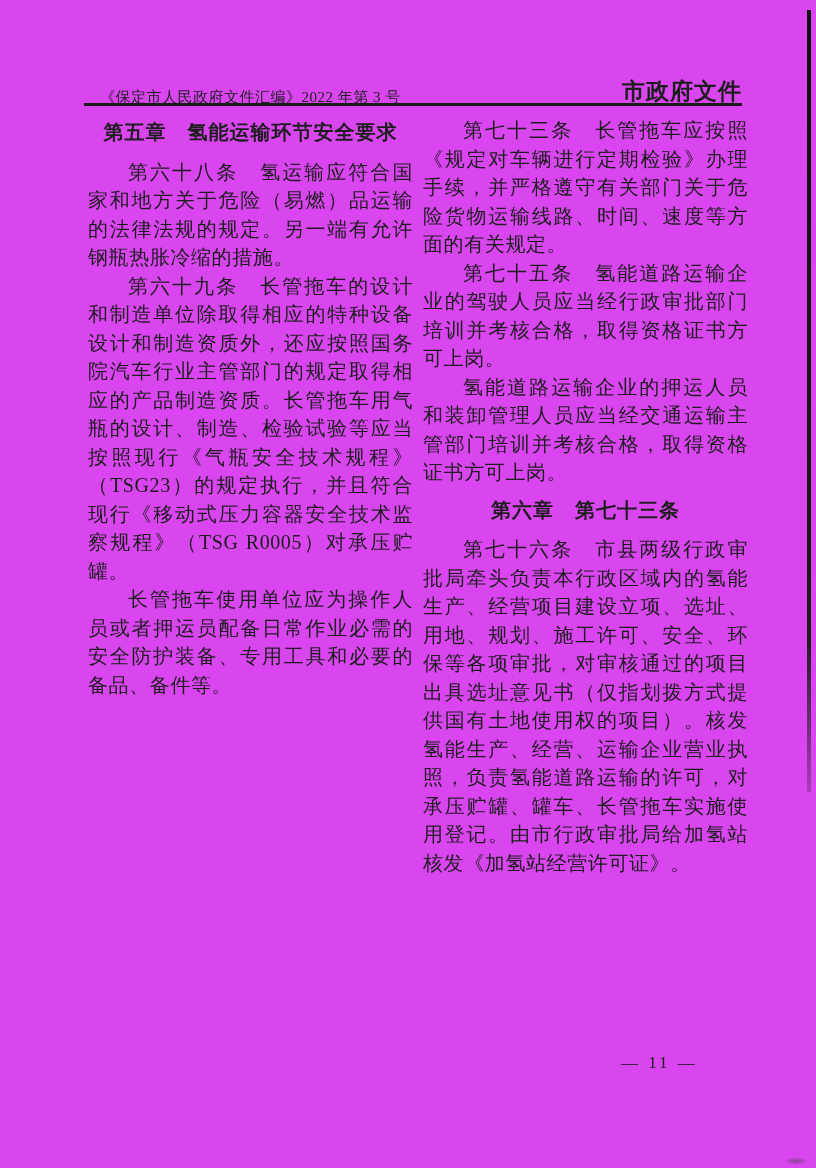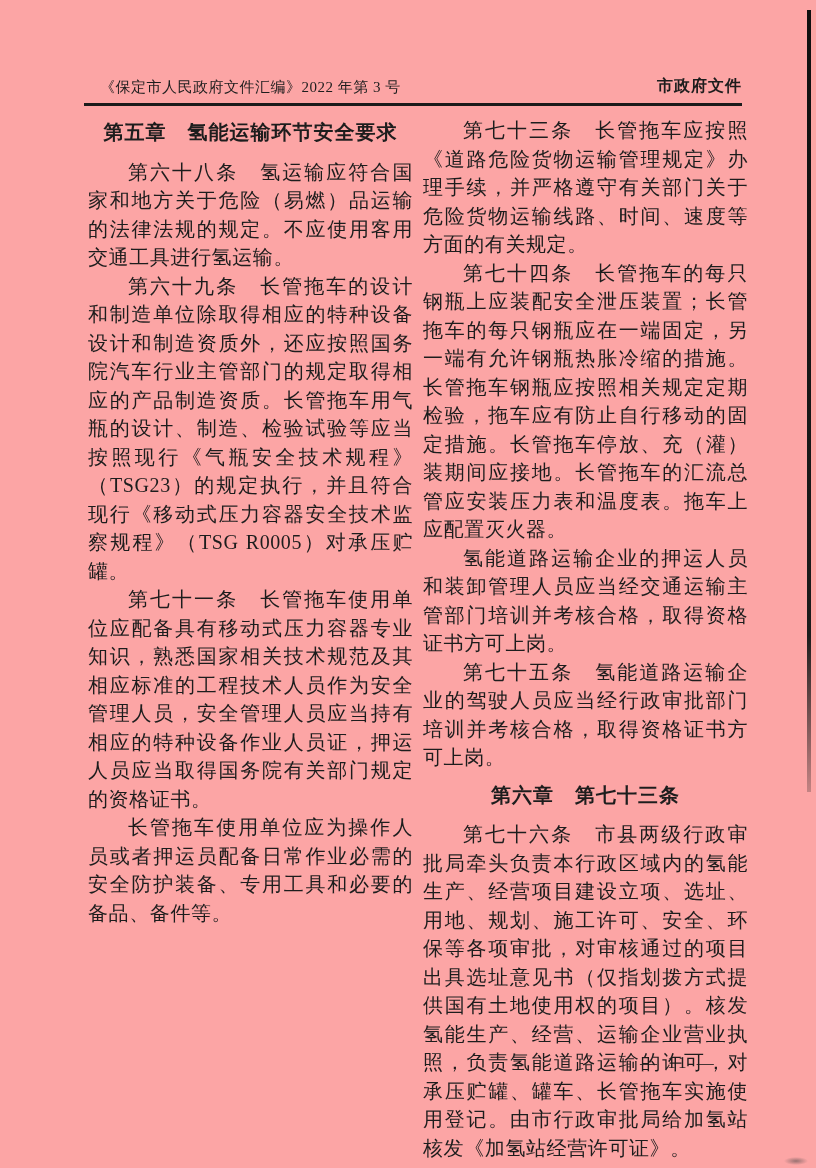--- a/index.html
+++ b/index.html
@@ -5,42 +5,42 @@
   html, body {
     margin: 0;
     padding: 0;
     background: #e8e8e6;
   }
   .scan-page {
     position: relative;
     width: 816px;
     height: 1168px;
     margin: 0 auto;
-    background: #fca5a5;
+    background: #d946ef;
     overflow: hidden;
     font-family: "Liberation Serif", "DejaVu Serif", serif;
     color: #1d1d1d;
   }
   
   .header {
     position: absolute;
     top: 76px;
     left: 86px;
     width: 656px;
     display: flex;
     justify-content: space-between;
     align-items: flex-end;
   }
   .header-left {
     font-size: 15px;
     letter-spacing: 0.5px;
     padding-left: 14px;
   }
   .header-right {
-    font-size: 16px;
+    font-size: 23px;
     font-weight: 700;
     letter-spacing: 1px;
   }
   .header-rule {
     position: absolute;
     top: 103px;
     left: 84px;
     width: 658px;
     height: 3px;
     background: #1b1b1b;
@@ -74,21 +74,21 @@
     margin: 9px 0 11px 0;
     letter-spacing: 1px;
   }
   .chapter-heading:first-child {
     margin-top: 2px;
   }
   
   .page-number {
     position: absolute;
     top: 1053px;
-    left: 640px;
+    left: 621px;
     font-size: 17px;
     letter-spacing: 3px;
     white-space: nowrap;
   }
   
   .edge-shadow-line {
     position: absolute;
     left: 807px;
     top: 10px;
     width: 4px;
@@ -111,30 +111,28 @@
 
   <div class="header">
     <span class="header-left">《保定市人民政府文件汇编》2022 年第 3 号</span>
     <span class="header-right">市政府文件</span>
   </div>
   <div class="header-rule"></div>
 
   <div class="columns">
     <div class="col">
         <h2 class="chapter-heading">第五章　氢能运输环节安全要求</h2>
-        <p class="para">第六十八条　氢运输应符合国家和地方关于危险（易燃）品运输的法律法规的规定。不应使用客用交通工具进行氢运输。</p>
+        <p class="para">第六十八条　氢运输应符合国家和地方关于危险（易燃）品运输的法律法规的规定。另一端有允许钢瓶热胀冷缩的措施。</p>
         <p class="para">第六十九条　长管拖车的设计和制造单位除取得相应的特种设备设计和制造资质外，还应按照国务院汽车行业主管部门的规定取得相应的产品制造资质。长管拖车用气瓶的设计、制造、检验试验等应当按照现行《气瓶安全技术规程》（TSG23）的规定执行，并且符合现行《移动式压力容器安全技术监察规程》（TSG R0005）对承压贮罐。</p>
-        <p class="para">第七十一条　长管拖车使用单位应配备具有移动式压力容器专业知识，熟悉国家相关技术规范及其相应标准的工程技术人员作为安全管理人员，安全管理人员应当持有相应的特种设备作业人员证，押运人员应当取得国务院有关部门规定的资格证书。</p>
         <p class="para">长管拖车使用单位应为操作人员或者押运员配备日常作业必需的安全防护装备、专用工具和必要的备品、备件等。</p>
       </div>
     <div class="col">
-        <p class="para">第七十三条　长管拖车应按照《道路危险货物运输管理规定》办理手续，并严格遵守有关部门关于危险货物运输线路、时间、速度等方面的有关规定。</p>
-        <p class="para">第七十四条　长管拖车的每只钢瓶上应装配安全泄压装置；长管拖车的每只钢瓶应在一端固定，另一端有允许钢瓶热胀冷缩的措施。长管拖车钢瓶应按照相关规定定期检验，拖车应有防止自行移动的固定措施。长管拖车停放、充（灌）装期间应接地。长管拖车的汇流总管应安装压力表和温度表。拖车上应配置灭火器。</p>
+        <p class="para">第七十三条　长管拖车应按照《规定对车辆进行定期检验》办理手续，并严格遵守有关部门关于危险货物运输线路、时间、速度等方面的有关规定。</p>
+        <p class="para">第七十五条　氢能道路运输企业的驾驶人员应当经行政审批部门培训并考核合格，取得资格证书方可上岗。</p>
         <p class="para">氢能道路运输企业的押运人员和装卸管理人员应当经交通运输主管部门培训并考核合格，取得资格证书方可上岗。</p>
-        <p class="para">第七十五条　氢能道路运输企业的驾驶人员应当经行政审批部门培训并考核合格，取得资格证书方可上岗。</p>
         <h2 class="chapter-heading">第六章　第七十三条</h2>
         <p class="para">第七十六条　市县两级行政审批局牵头负责本行政区域内的氢能生产、经营项目建设立项、选址、用地、规划、施工许可、安全、环保等各项审批，对审核通过的项目出具选址意见书（仅指划拨方式提供国有土地使用权的项目）。核发氢能生产、经营、运输企业营业执照，负责氢能道路运输的许可，对承压贮罐、罐车、长管拖车实施使用登记。由市行政审批局给加氢站核发《加氢站经营许可证》。</p>
       </div>
   </div>
 
   <div class="page-number">— 11 —</div>
 
   <div class="edge-shadow-line"></div>
   <div class="corner-smudge"></div>
 

